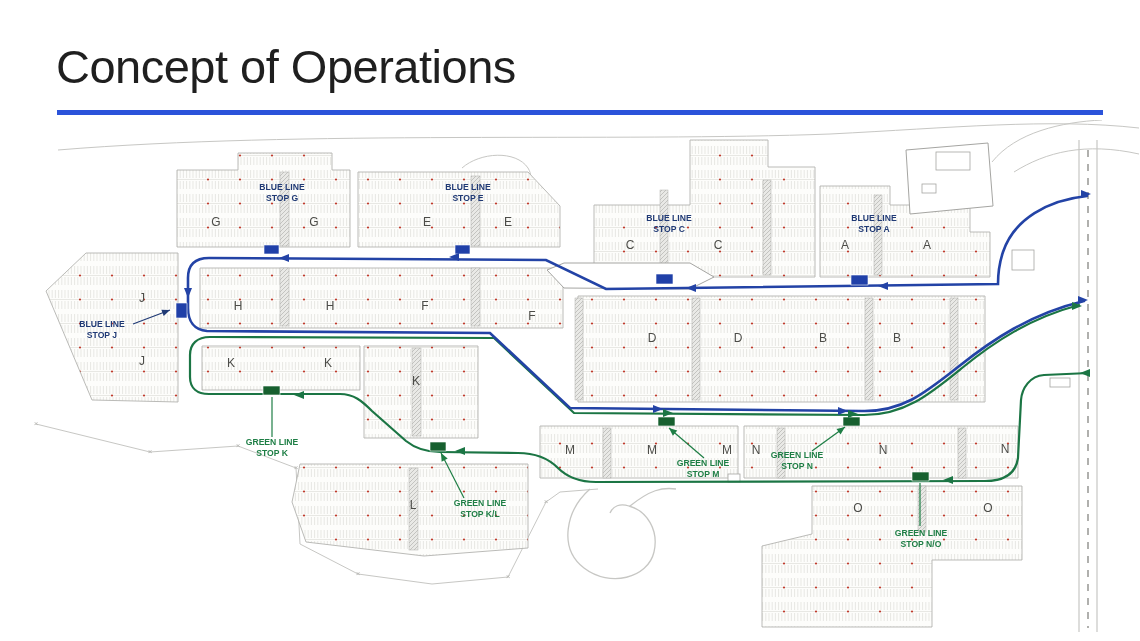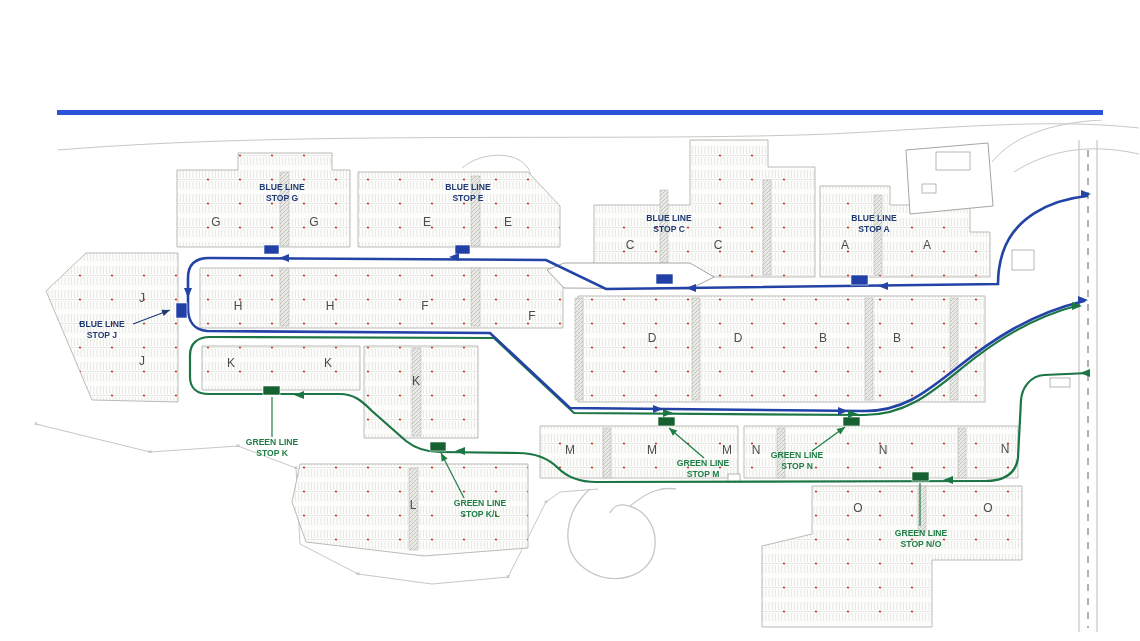--- a/index.html
+++ b/index.html
@@ -11,20 +11,21 @@
   #map{position:absolute;left:0;top:120px;}
   text{font-family:"Liberation Sans", sans-serif;}
   .stop-label{font-weight:bold;font-size:8.6px;text-anchor:middle;}
   .lot-letter{font-size:12px;fill:#4c4c48;text-anchor:middle;}
   .xmark{font-size:8px;fill:#b2b2ae;text-anchor:middle;}
 </style>
 </head>
 <body>
 
 <div class="slide">
+  <div class="title">Concept of Operations</div>
   <div class="rule" style="background: rgb(43, 83, 218);"></div>
 
   <svg id="map" width="1140" height="521" viewBox="0 120 1140 521">
     <defs>
       <pattern id="pk" width="32" height="24" patternUnits="userSpaceOnUse">
         <rect width="32" height="24" fill="#fdfdfb"></rect>
         <path d="M1 2V10 M4.2 2V10 M7.4 2V10 M10.6 2V10 M13.8 2V10 M17 2V10 M20.2 2V10 M23.4 2V10 M26.6 2V10 M29.8 2V10
                  M1 13V21 M4.2 13V21 M7.4 13V21 M10.6 13V21 M13.8 13V21 M17 13V21 M20.2 13V21 M23.4 13V21 M26.6 13V21 M29.8 13V21" stroke="#d8d8d3" stroke-width="0.6" fill="none"></path>
         <path d="M0 11.5H32" stroke="#d2d2cd" stroke-width="0.5"></path>
         <circle cx="16" cy="11.5" r="1.1" fill="#c0392b"></circle>

